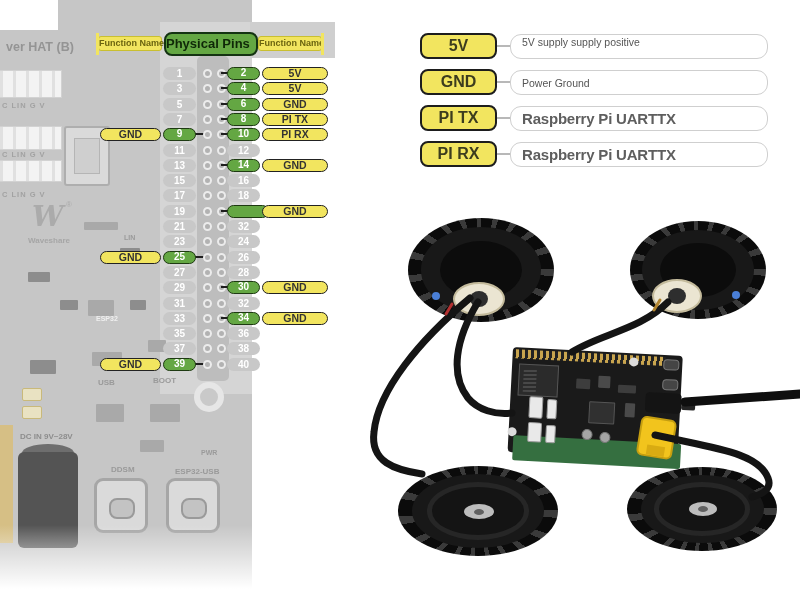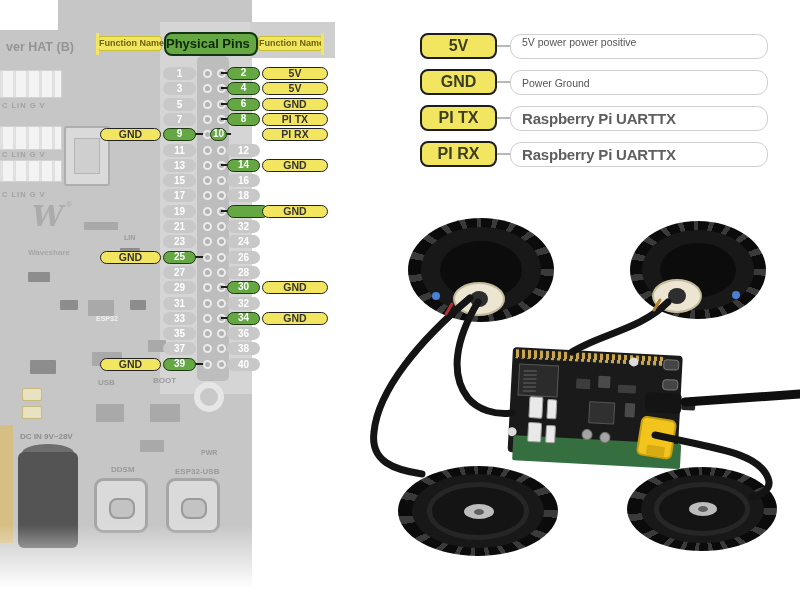--- a/index.html
+++ b/index.html
@@ -13,21 +13,21 @@
   .pin-zone{left:160px;top:22px;width:92px;height:372px;background:#d5d5d5;}
   .pin-strip{left:197px;top:56px;width:32px;height:325px;background:#bdbdbd;border-radius:5px;}
   .board-title{left:6px;top:40px;font-size:12.5px;font-weight:bold;color:#949494;white-space:nowrap;}
   .conn-block{left:0;width:62px;background:#f1f1f1;border:1px solid #d2d2d2;border-left:none;
               background-image:repeating-linear-gradient(90deg,#e0e0e0 0 3px,#f3f3f3 3px 13px);}
   .conn-label{left:2px;font-size:7.5px;font-weight:bold;color:#a2a2a2;letter-spacing:1px;white-space:nowrap;}
   .esp-module{left:64px;top:126px;width:46px;height:60px;background:#dadada;border:2px solid #aeaeae;border-radius:3px;}
   .esp-inner{left:8px;top:10px;width:26px;height:36px;background:#cfcfcf;border:1px solid #b5b5b5;position:absolute;}
   .logo-w{left:32px;top:200px;font-size:28px;font-weight:900;font-style:italic;color:#ababab;font-family:"DejaVu Serif",serif;}
   .logo-r{left:66px;top:200px;font-size:8px;color:#ababab;}
-  .logo-name{left:28px;top:236px;font-size:8px;font-weight:bold;color:#a6a6a6;margin-top:12px;}
+  .logo-name{left:28px;top:236px;font-size:8px;font-weight:bold;color:#a6a6a6;}
   .btxt{font-weight:bold;color:#9a9a9a;white-space:nowrap;}
   .cmp{background:#a9a9a9;border-radius:1px;}
   .cmp.d{background:#8d8d8d;}
   .boot-btn{left:194px;top:382px;width:30px;height:30px;border-radius:50%;background:#c9c9c9;border:6px solid #e6e6e6;}
   .barrel{left:18px;top:452px;width:60px;height:96px;background:#545454;border-radius:6px;}
   .barrel-top{left:22px;top:444px;width:52px;height:18px;background:#6e6e6e;border-radius:50%;}
   .usbc{width:54px;height:55px;background:#dadada;border:3px solid #a6a6a6;border-radius:9px;}
   .usbc i{position:absolute;left:12px;top:17px;width:26px;height:21px;background:#c3c3c3;border:2px solid #9a9a9a;border-radius:8px;}
   .gold-edge{left:0;top:425px;width:13px;height:118px;background:#d6bf85;}
   .tan-cap{left:22px;width:20px;height:13px;background:#e9e2c2;border:1px solid #c9b97a;border-radius:2px;}
@@ -190,21 +190,21 @@
         <div class="pinb on" style="left: 131px; width: 33px;">8</div>
         <div class="flabel" style="left: 166px; width: 66px;">PI TX</div>
       </div>
       <div class="prow" style="top: 128px;">
         <div class="flabel" style="left: 4px; width: 61px;">GND</div>
         <div class="hlink" style="left: 98px; width: 10px;"></div>
         <div class="pinb on" style="left: 67px; width: 33px;">9</div>
         <div class="hole" style="left: 107px;"></div>
         <div class="hole" style="left: 121px;"></div>
         <div class="hlink" style="left: 125px; width: 10px;"></div>
-        <div class="pinb on" style="left: 114px; width: 17px;">10</div>
+        <div class="pinb on" style="left: 131px; width: 33px;">10</div>
         <div class="flabel" style="left: 166px; width: 66px;">PI RX</div>
       </div>
       <div class="prow" style="top: 144px;">
         <div class="pinb off" style="left: 67px; width: 33px;">11</div>
         <div class="hole" style="left: 107px;"></div>
         <div class="hole" style="left: 121px;"></div>
         <div class="pinb off" style="left: 131px; width: 33px;">12</div>
       </div>
       <div class="prow" style="top: 159px;">
         <div class="pinb off" style="left: 67px; width: 33px;">13</div>
@@ -301,21 +301,21 @@
         <div class="hole" style="left: 107px;"></div>
         <div class="hole" style="left: 121px;"></div>
         <div class="pinb off" style="left: 131px; width: 33px;">40</div>
       </div>
     </div>
 
   <div id="legend">
       <div class="lg-badge" style="top: 33px;">5V</div>
       <div class="lg-dash" style="top: 45px;"></div>
       <div class="lg-box" style="top: 34px;"></div>
-      <div class="lg-desc desc-a" style="top: 36px;">5V power power positive</div>
+      <div class="lg-desc desc-a" style="top: 36px;">5V supply supply positive</div>
       <div class="lg-badge" style="top: 69px;">GND</div>
       <div class="lg-dash" style="top: 81px;"></div>
       <div class="lg-box" style="top: 70px;"></div>
       <div class="lg-desc desc-b" style="top: 77px;">Power Ground</div>
       <div class="lg-badge" style="top: 105px;">PI TX</div>
       <div class="lg-dash" style="top: 117px;"></div>
       <div class="lg-box" style="top: 106px;"></div>
       <div class="lg-desc desc-c" style="top: 110px;">Raspberry Pi UARTTX</div>
       <div class="lg-badge" style="top: 141px;">PI RX</div>
       <div class="lg-dash" style="top: 153px;"></div>

